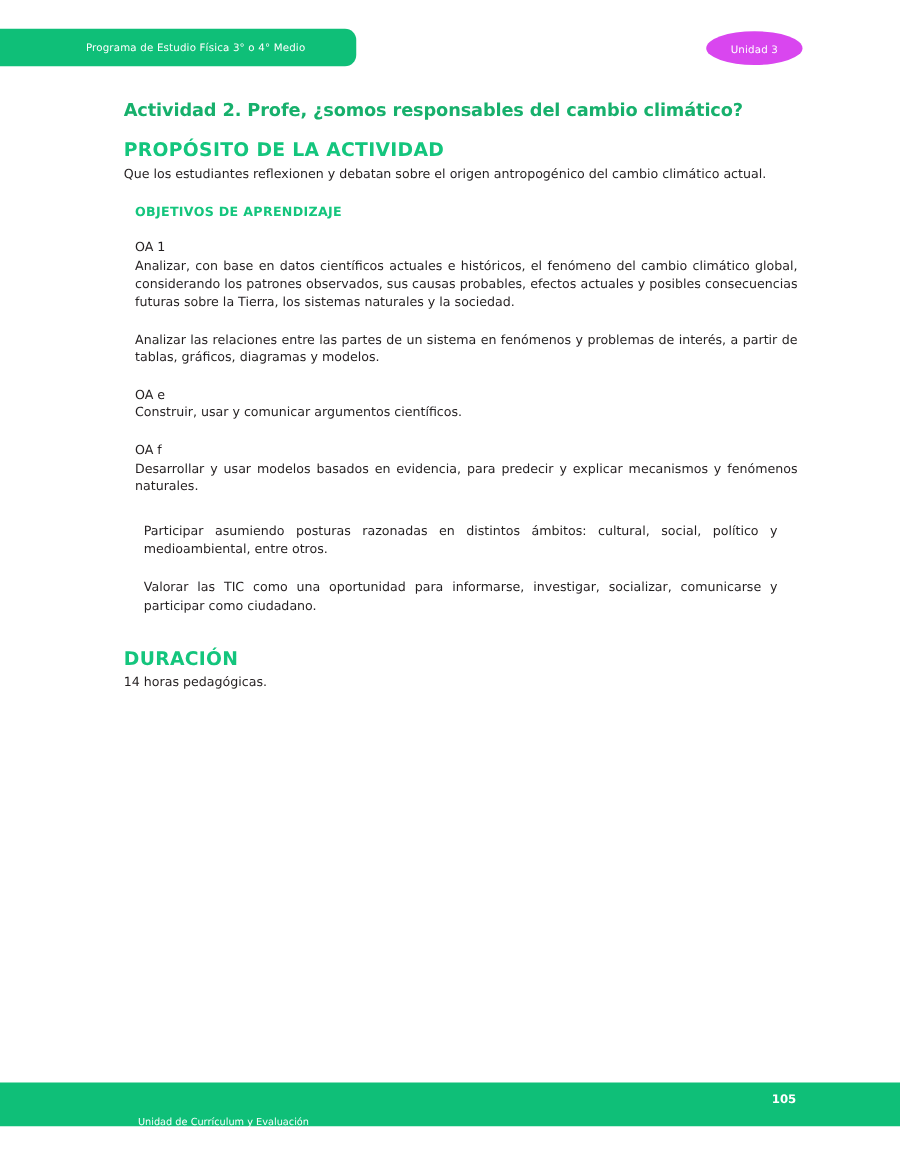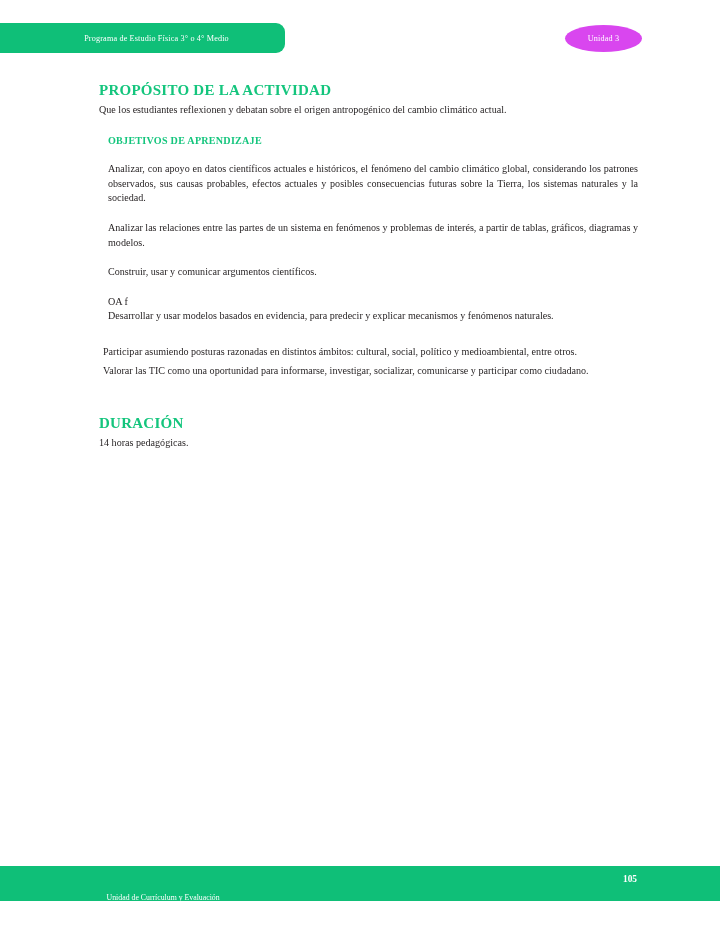--- a/index.html
+++ b/index.html
@@ -13,21 +13,20 @@
     font-family: "DejaVu Sans", "Liberation Sans", sans-serif;
     position: relative;
     overflow: hidden;
     -webkit-font-smoothing: antialiased;
   }
 
   .page {
     position: relative;
     width: 720px;
     height: 932px;
-    font-family: Liberation Serif, serif;
   }
 
   
   .header-bar {
     position: absolute;
     left: 0;
     top: 23px;
     width: 285px;
     height: 30px;
     background: #0fbf78;
@@ -132,26 +131,26 @@
     text-align: justify;
   }
 
   .block-actitudes {
     margin-top: 21px;
   }
   .actitud-line {
     color: #231f20;
     font-size: 10.1px;
     line-height: 14.6px;
-    margin: 4px;
+    margin: 16px;
     text-align: justify;
   }
 
   .block-duracion {
-    margin-top: 36px;
+    margin-top: 25px;
   }
 
   
   .footer-bar {
     position: absolute;
     left: 0;
     top: 866px;
     width: 720px;
     height: 35px;
     background: #0fbf78;
@@ -188,37 +187,40 @@
   <div class="header-bar">
     <span class="header-bar-text">Programa de Estudio Física 3° o 4° Medio</span>
   </div>
 
   <div class="unit-badge">
     <span class="unit-badge-text">Unidad 3</span>
   </div>
 
   <div class="content">
 
+    <h1 class="activity-title">Actividad 2. Profe, ¿somos responsables del cambio climático?</h1>
 
     <div class="block-proposito">
       <div class="section-head">PROPÓSITO DE LA ACTIVIDAD</div>
       <p class="body-text">Que los estudiantes reflexionen y debatan sobre el origen antropogénico del cambio climático actual.</p>
     </div>
 
     <div class="block-objetivos">
       <div class="objetivos-head">OBJETIVOS DE APRENDIZAJE</div>
 
       <ul class="oa-list">
         <li class="oa-item">
-          <p class="oa-desc">Analizar, con apoyo en datos científicos actuales e históricos, el fenómeno del cambio climático global, considerando los patrones observados, sus causas probables, efectos actuales y posibles consecuencias futuras sobre la Tierra, los sistemas naturales y la sociedad.</p>
+          <p class="oa-label">OA 1</p>
+          <p class="oa-desc">Analizar, con base en datos científicos actuales e históricos, el fenómeno del cambio climático global, considerando los patrones observados, sus causas probables, efectos actuales y posibles consecuencias futuras sobre la Tierra, los sistemas naturales y la sociedad.</p>
         </li>
         <li class="oa-item">
           <p class="oa-desc">Analizar las relaciones entre las partes de un sistema en fenómenos y problemas de interés, a partir de tablas, gráficos, diagramas y modelos.</p>
         </li>
         <li class="oa-item">
+          <p class="oa-label">OA e</p>
           <p class="oa-desc">Construir, usar y comunicar argumentos científicos.</p>
         </li>
         <li class="oa-item">
           <p class="oa-label">OA f</p>
           <p class="oa-desc">Desarrollar y usar modelos basados en evidencia, para predecir y explicar mecanismos y fenómenos naturales.</p>
         </li>
       </ul>
     </div>
 
     <div class="block-actitudes">

